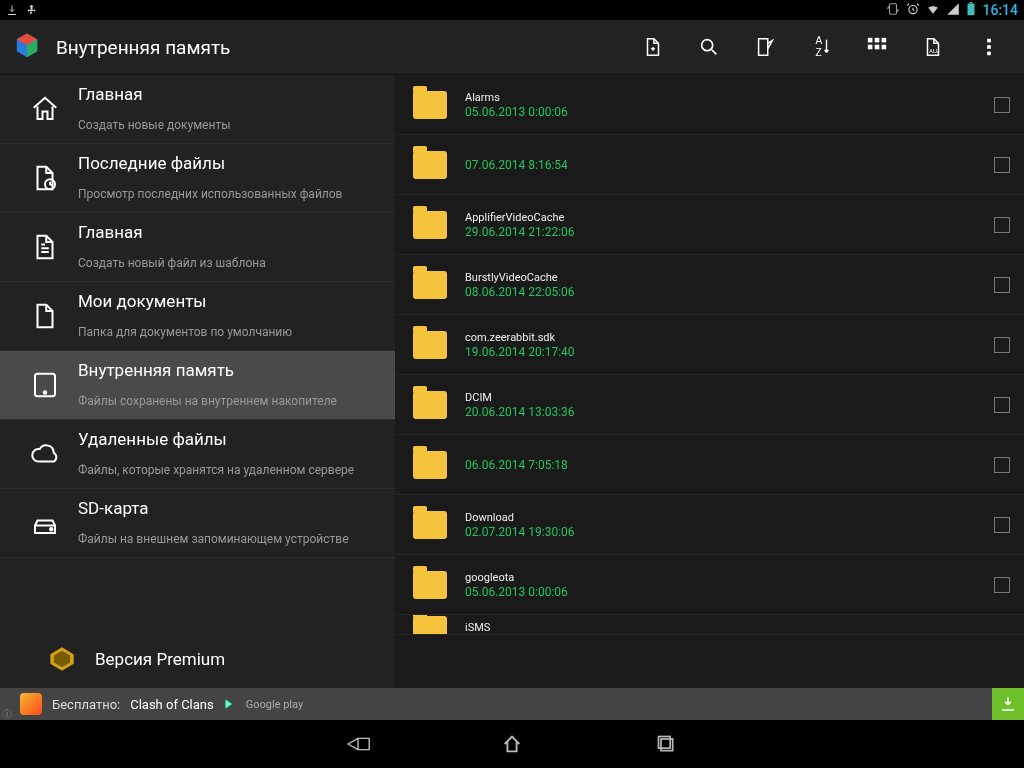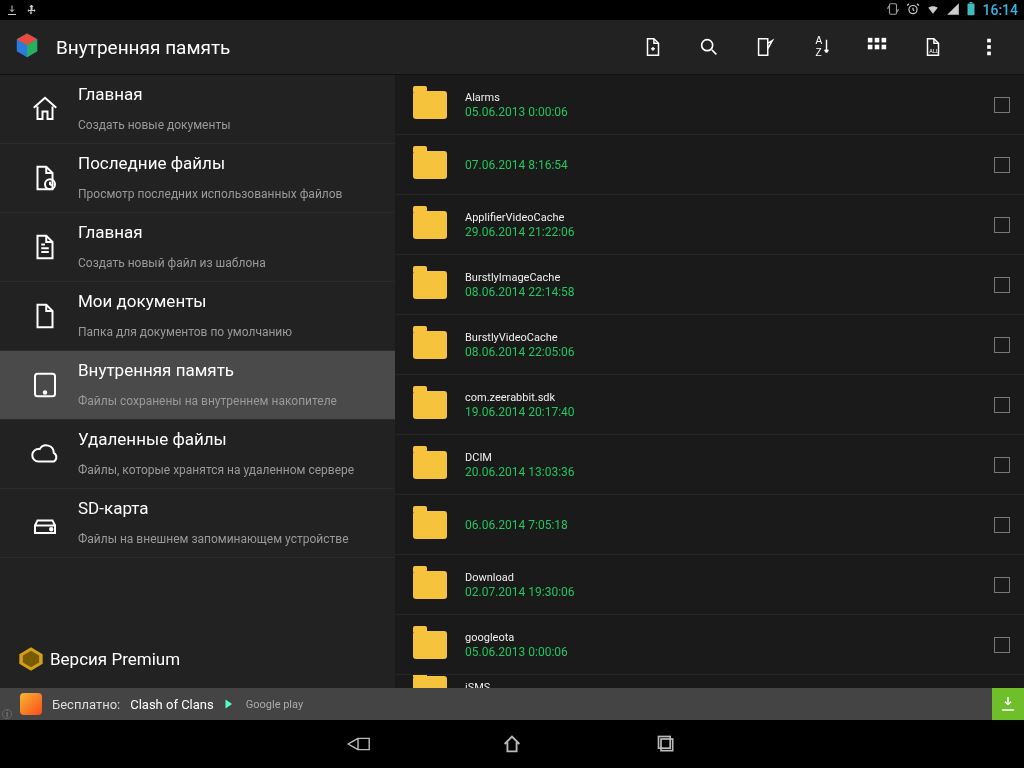--- a/index.html
+++ b/index.html
@@ -15,21 +15,21 @@
   .toolbar .tbtn { width: 38px; height: 38px; display: flex; align-items: center; justify-content: center; cursor: pointer; }
   .body { display: flex; height: 613px; background: #1a1a1a; }
   .sidebar { width: 395px; background: #222; display: flex; flex-direction: column; }
   .side-item { display: flex; align-items: center; padding: 9px 12px 9px 26px; gap: 14px; cursor: pointer; border-bottom: 1px solid #2b2b2b; }
   .side-item.selected { background: #4a4a4a; }
   .side-icon { width: 38px; height: 38px; display: flex; align-items: center; justify-content: center; flex-shrink: 0; }
   .side-text { flex: 1; min-width: 0; }
   .side-title { font-size: 17px; color: #fff; line-height: 1.2; }
   .side-sub { font-size: 12px; color: #999; line-height: 1.3; margin-top: 14px; }
   .side-spacer { flex: 1; }
-  .premium-row { display: flex; align-items: center; padding: 10px 12px; cursor: pointer; }
+  .premium-row { display: flex; align-items: center; gap: 14px; padding: 10px 12px; cursor: pointer; margin-left: 31px; }
   .filelist { flex: 1; background: #1a1a1a; overflow: hidden; }
   .file-row { display: flex; align-items: center; height: 60px; padding: 0 14px 0 18px; gap: 18px; border-bottom: 1px solid #262626; cursor: pointer; }
   .folder-icon { width: 34px; height: 28px; background: #f6c33c; border-radius: 3px; position: relative; flex-shrink: 0; }
   .folder-icon::before { content: ""; position: absolute; top: -5px; left: 0; width: 14px; height: 6px; background: #f6c33c; border-radius: 2px 2px 0 0; }
   .file-text { flex: 1; min-width: 0; }
   .file-name { font-size: 11px; color: #f0f0f0; }
   .file-meta { font-size: 12px; color: #22c55e; margin-top: 1px; }
   .file-check { width: 16px; height: 16px; border: 1.5px solid #777; flex-shrink: 0; cursor: pointer; }
   .ad-bar { height: 32px; background: #444; display: flex; align-items: center; padding: 0 10px; gap: 10px; font-size: 13px; color: #ddd; position: relative; }
   .ad-icon { width: 22px; height: 22px; background: linear-gradient(135deg,#f7b733,#fc4a1a); border-radius: 4px; }
@@ -267,28 +267,20 @@
         <div class="folder-icon"></div>
         <div class="file-text">
           <div class="file-name">ApplifierVideoCache</div>
           <div class="file-meta">29.06.2014 21:22:06</div>
         </div>
         <div class="file-check"></div>
       </div>
     <div class="file-row">
         <div class="folder-icon"></div>
         <div class="file-text">
-          <div class="file-name">BurstlyImageCache</div>
-          <div class="file-meta">08.06.2014 22:14:58</div>
-        </div>
-        <div class="file-check"></div>
-      </div>
-    <div class="file-row">
-        <div class="folder-icon"></div>
-        <div class="file-text">
           <div class="file-name">BurstlyVideoCache</div>
           <div class="file-meta">08.06.2014 22:05:06</div>
         </div>
         <div class="file-check"></div>
       </div>
     <div class="file-row">
         <div class="folder-icon"></div>
         <div class="file-text">
           <div class="file-name">com.zeerabbit.sdk</div>
           <div class="file-meta">19.06.2014 20:17:40</div>

